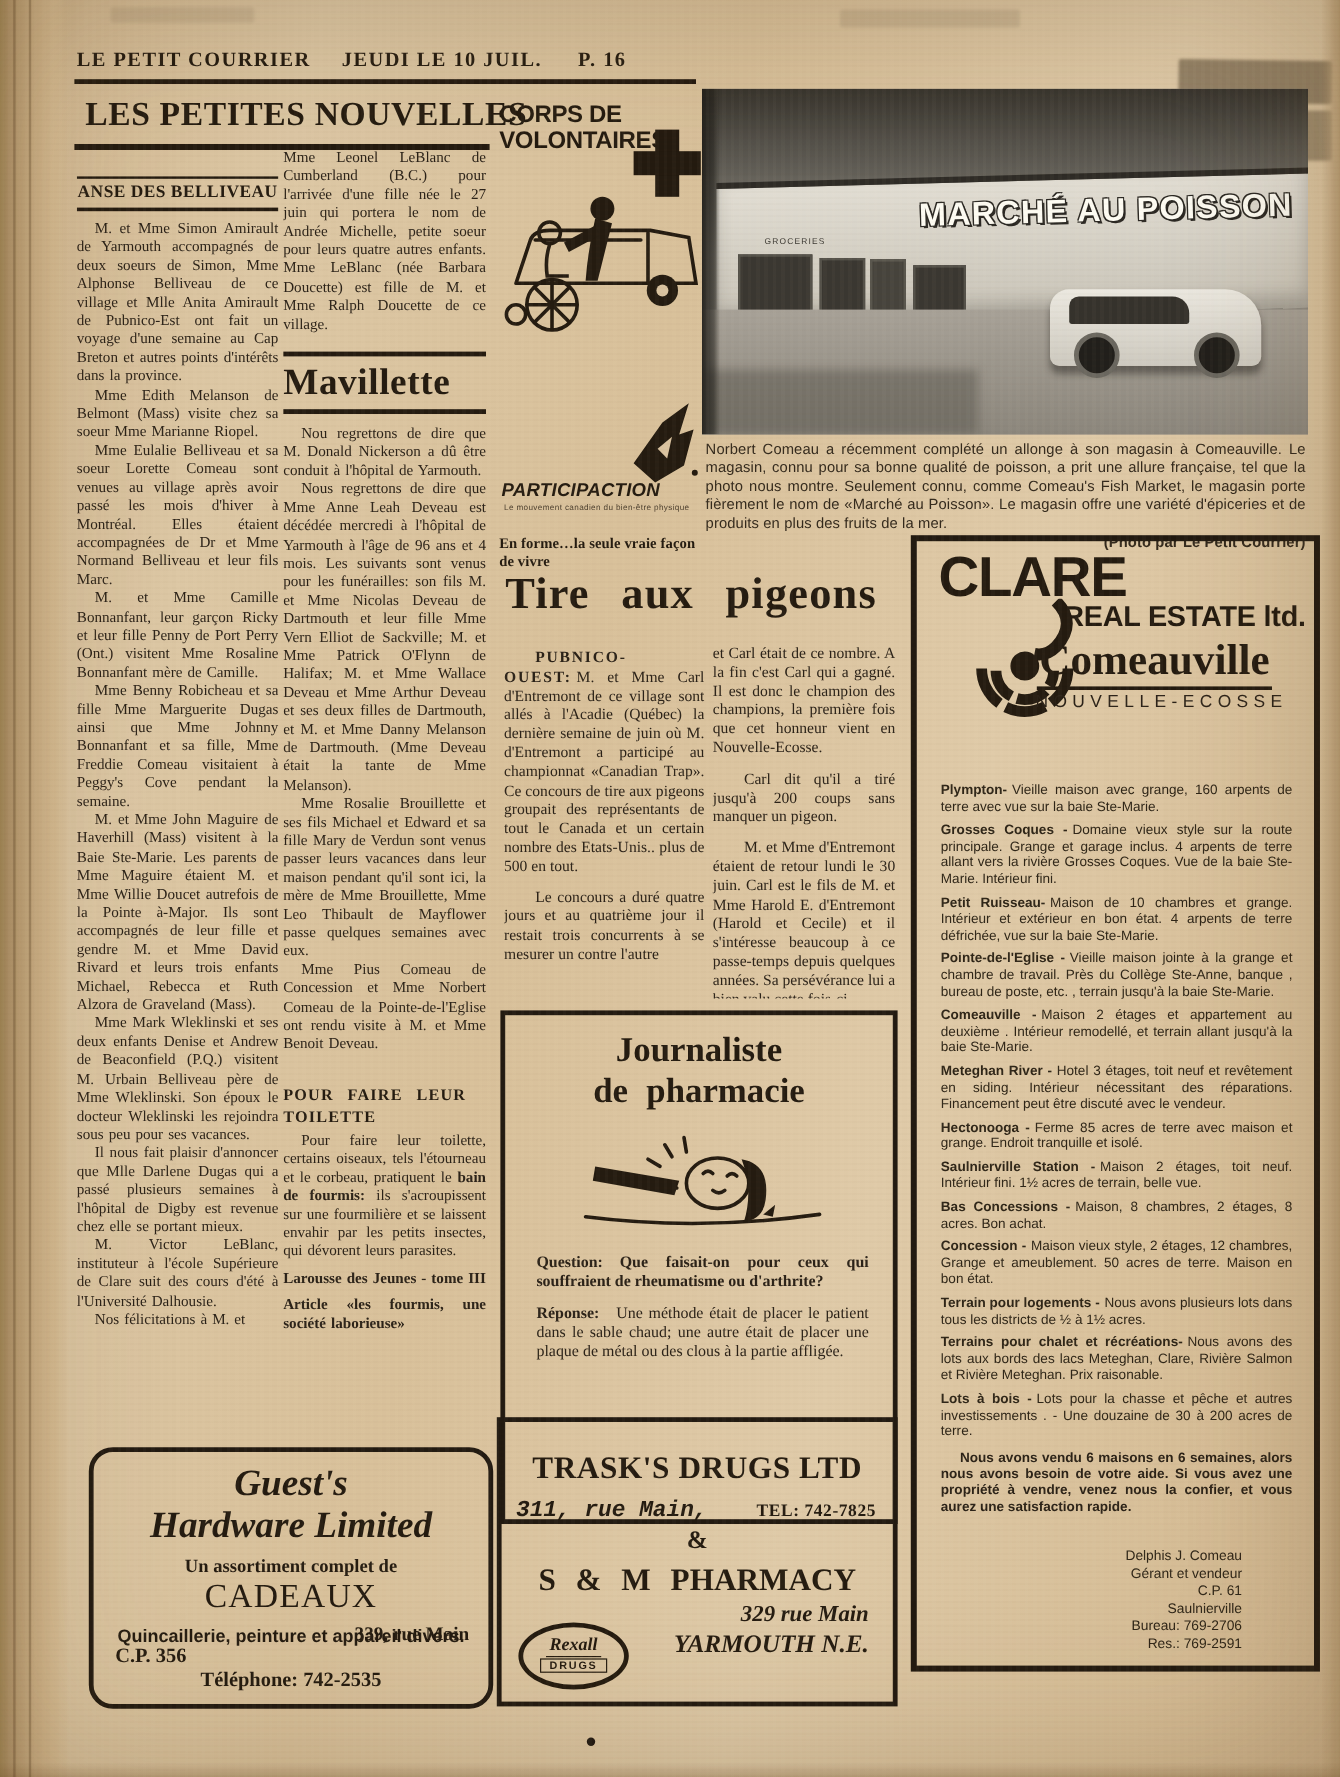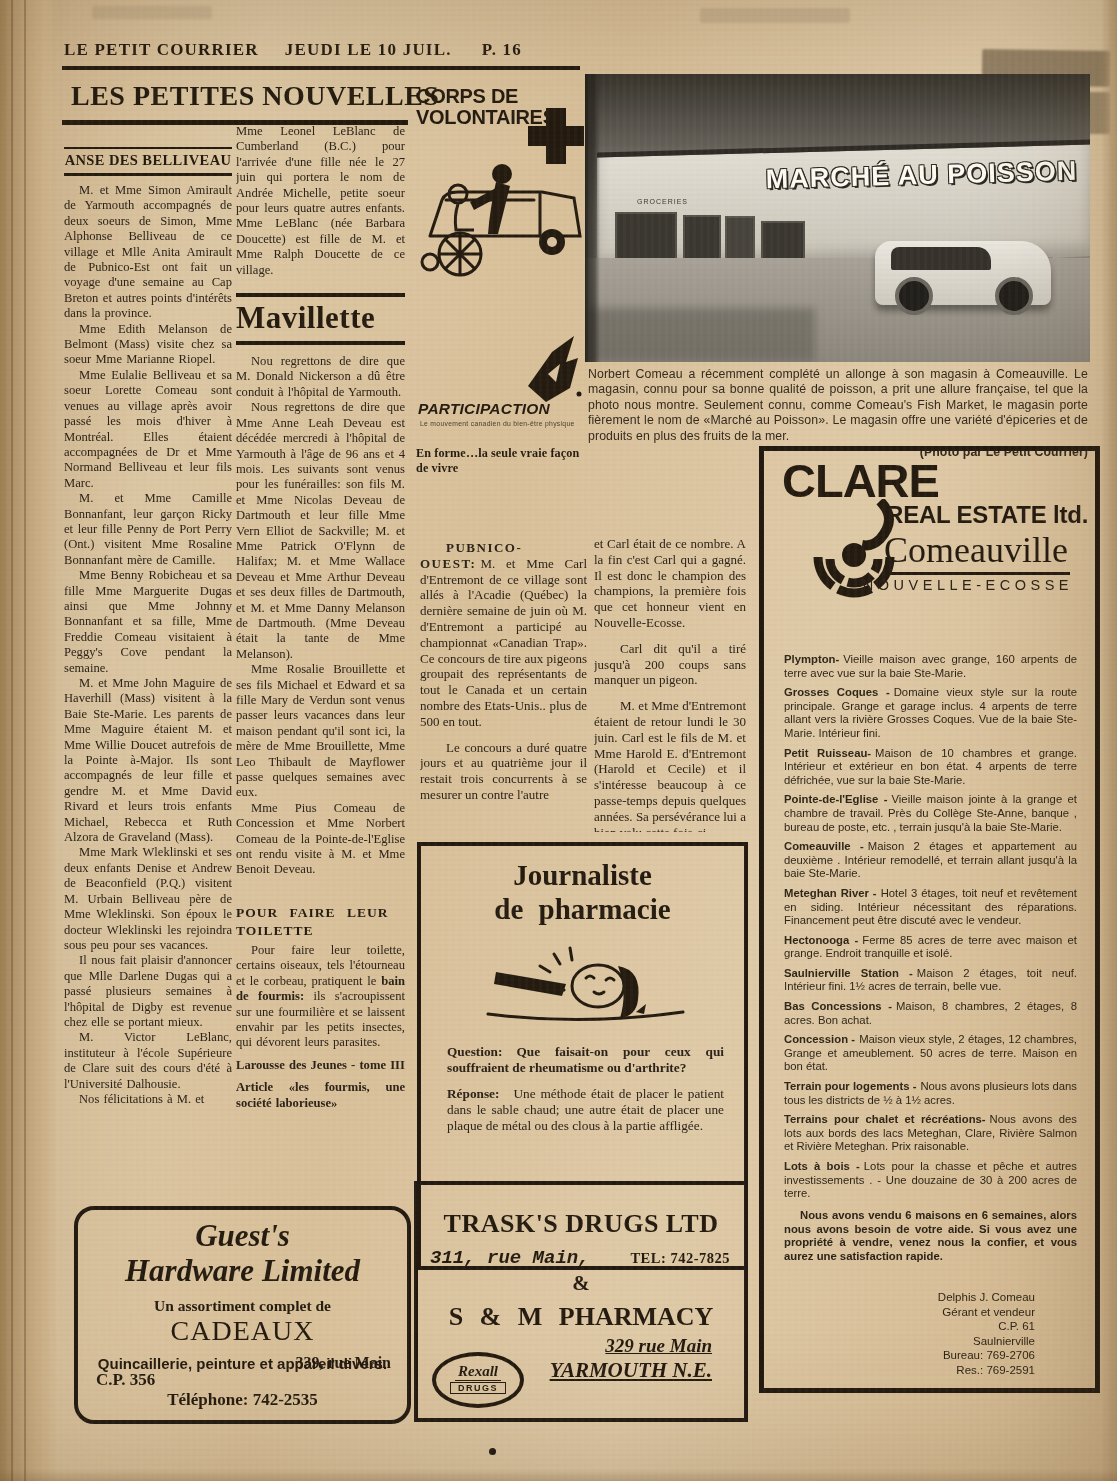--- a/index.html
+++ b/index.html
@@ -89,21 +89,21 @@
   .pcolB{left:594px;top:536px;width:152px;height:296px;overflow:hidden;}
   .plead{font-weight:bold;letter-spacing:1.5px;margin-right:4px;margin-top:48px;}
 
   
   .clare-box{position:absolute;left:759px;top:446px;width:341px;height:947px;border:5px solid #221a11;z-index:5;
     padding:12px 18px 10px 20px;box-sizing:border-box;overflow:hidden;}
   .clare-logo{position:relative;height:162px;}
   .clare-name{position:absolute;left:-2px;top:-10px;font-family:"Liberation Sans",sans-serif;font-weight:bold;font-size:47px;letter-spacing:-1px;color:#241b10;}
   .clare-swirl{position:absolute;left:26px;top:36px;}
   .clare-re{position:absolute;left:102px;top:38px;font-family:"Liberation Sans",sans-serif;font-weight:bold;font-size:24px;letter-spacing:-.2px;color:#241b10;white-space:nowrap;}
-  .clare-place{position:absolute;right:7px;top:66px;font-weight:normal;font-size:36px;color:#241b10;border-bottom:3px solid #241b10;padding:0 2px 1px;text-align:right;}
+  .clare-place{position:absolute;right:17px;top:66px;font-weight:bold;font-size:36px;color:#241b10;border-bottom:3px solid #241b10;padding:0 2px 1px;text-align:right;}
   .clare-region{position:absolute;right:4px;top:114px;font-family:"Liberation Sans",sans-serif;font-size:14.5px;letter-spacing:4.5px;color:#2b2218;}
   .listings{margin-top:28px;}
   .listing{margin:0 0 6px;font-family:"Liberation Sans",sans-serif;font-size:11.3px;line-height:13.6px;text-align:justify;color:#2e2517;}
   .llead{font-weight:bold;margin-right:4px;margin-top:24px;}
   .closing{margin:8px 0 0;font-family:"Liberation Sans",sans-serif;font-weight:bold;font-size:11.3px;line-height:13.8px;text-align:justify;text-indent:16px;color:#2b2217;}
   .contact{margin-top:26px;text-align:right;padding-right:42px;font-family:"Liberation Sans",sans-serif;font-size:11.5px;line-height:14.6px;color:#2e2517;}
 
   
   .pharm-box{position:absolute;left:417px;top:842px;width:331px;height:428px;border:4px solid #221a11;z-index:5;box-sizing:border-box;overflow:hidden;}
   .pharm-title{margin:12px 0 0;text-align:center;font-size:29px;line-height:34px;font-weight:bold;color:#241b10;}
@@ -125,21 +125,21 @@
   .g-tel{position:absolute;left:0;right:0;bottom:10px;font-weight:bold;font-size:17px;color:#241b10;}
 
   
   .trasks-box{position:absolute;left:414px;top:1181px;width:334px;height:241px;border:4px solid #221a11;z-index:5;box-sizing:border-box;}
   .t-name{text-align:center;margin-top:24px;font-weight:bold;font-size:26px;letter-spacing:.5px;color:#241b10;}
   .t-row{display:flex;justify-content:space-between;align-items:baseline;margin:8px 14px 0 12px;}
   .t-addr1{font-style:italic;font-weight:bold;font-size:19px;color:#241b10;font-family:Liberation Mono, monospace;}
   .t-tel{font-weight:bold;font-size:14.5px;letter-spacing:.5px;color:#241b10;}
   .t-amp{text-align:center;font-weight:bold;font-size:21px;margin-top:2px;color:#241b10;}
   .t-name2{text-align:center;font-weight:bold;font-size:26px;word-spacing:10px;margin-top:6px;color:#241b10;}
-  .t-addr2{text-align:right;margin:2px 32px 0 0;font-style:italic;font-weight:bold;font-size:19px;line-height:24px;color:#241b10;text-decoration:underline;}
+  .t-addr2{text-align:right;margin:2px 20px 0 0;font-style:italic;font-weight:bold;font-size:19px;line-height:24px;color:#241b10;}
   .t-city{font-size:21px;}
   .rexall{position:absolute;left:14px;bottom:10px;width:92px;height:56px;border:4px solid #241b10;border-radius:50%;text-align:center;box-sizing:border-box;}
   .rx-name{font-style:italic;font-weight:bold;font-size:15px;margin-top:7px;color:#241b10;border-bottom:1.5px solid #241b10;display:inline-block;padding:0 3px;}
   .rx-drugs{font-family:"Liberation Sans",sans-serif;font-weight:bold;font-size:9px;letter-spacing:1.5px;border:1.5px solid #241b10;
     width:54px;margin:1px auto 0;color:#241b10;}
   .dot{position:absolute;left:489px;top:1448px;width:7px;height:7px;border-radius:50%;background:#1e1812;z-index:5;}
 </style>
 </head>
 <body>
 
@@ -250,20 +250,21 @@
       <div class="wheel wh1"></div>
       <div class="wheel wh2"></div>
     </div>
     <div class="ph-pole"></div>
   </div>
   <div class="caption">
     <span>Norbert Comeau a récemment complété un allonge à son magasin à Comeauville. Le magasin, connu pour sa bonne qualité de poisson, a prit une allure française, tel que la photo nous montre. Seulement connu, comme Comeau's Fish Market, le magasin porte fièrement le nom de «Marché au Poisson». Le magasin offre une variété d'épiceries et de produits en plus des fruits de la mer.</span>
     <span class="credit">(Photo par Le Petit Courrier)</span>
   </div>
 
+  <h2 class="pigeon-head">Tire aux pigeons</h2>
   <div class="pcol pcolA">
     <p><span class="plead">PUBNICO-OUEST:</span><span>M. et Mme Carl d'Entremont de ce village sont allés à l'Acadie (Québec) la dernière semaine de juin où M. d'Entremont a participé au championnat «Canadian Trap». Ce concours de tire aux pigeons groupait des représentants de tout le Canada et un certain nombre des Etats-Unis.. plus de 500 en tout.</span></p>
     <p>Le concours a duré quatre jours et au quatrième jour il restait trois concurrents à se mesurer un contre l'autre</p>
   </div>
   <div class="pcol pcolB">
     <p class="noindent" style="text-indent:0">et Carl était de ce nombre. A la fin c'est Carl qui a gagné. Il est donc le champion des champions, la première fois que cet honneur vient en Nouvelle-Ecosse.</p>
     <p>Carl dit qu'il a tiré jusqu'à 200 coups sans manquer un pigeon.</p>
     <p>M. et Mme d'Entremont étaient de retour lundi le 30 juin. Carl est le fils de M. et Mme Harold E. d'Entremont (Harold et Cecile) et il s'intéresse beaucoup à ce passe-temps depuis quelques années. Sa persévérance lui a bien valu cette fois-ci.</p>
   </div>
 

